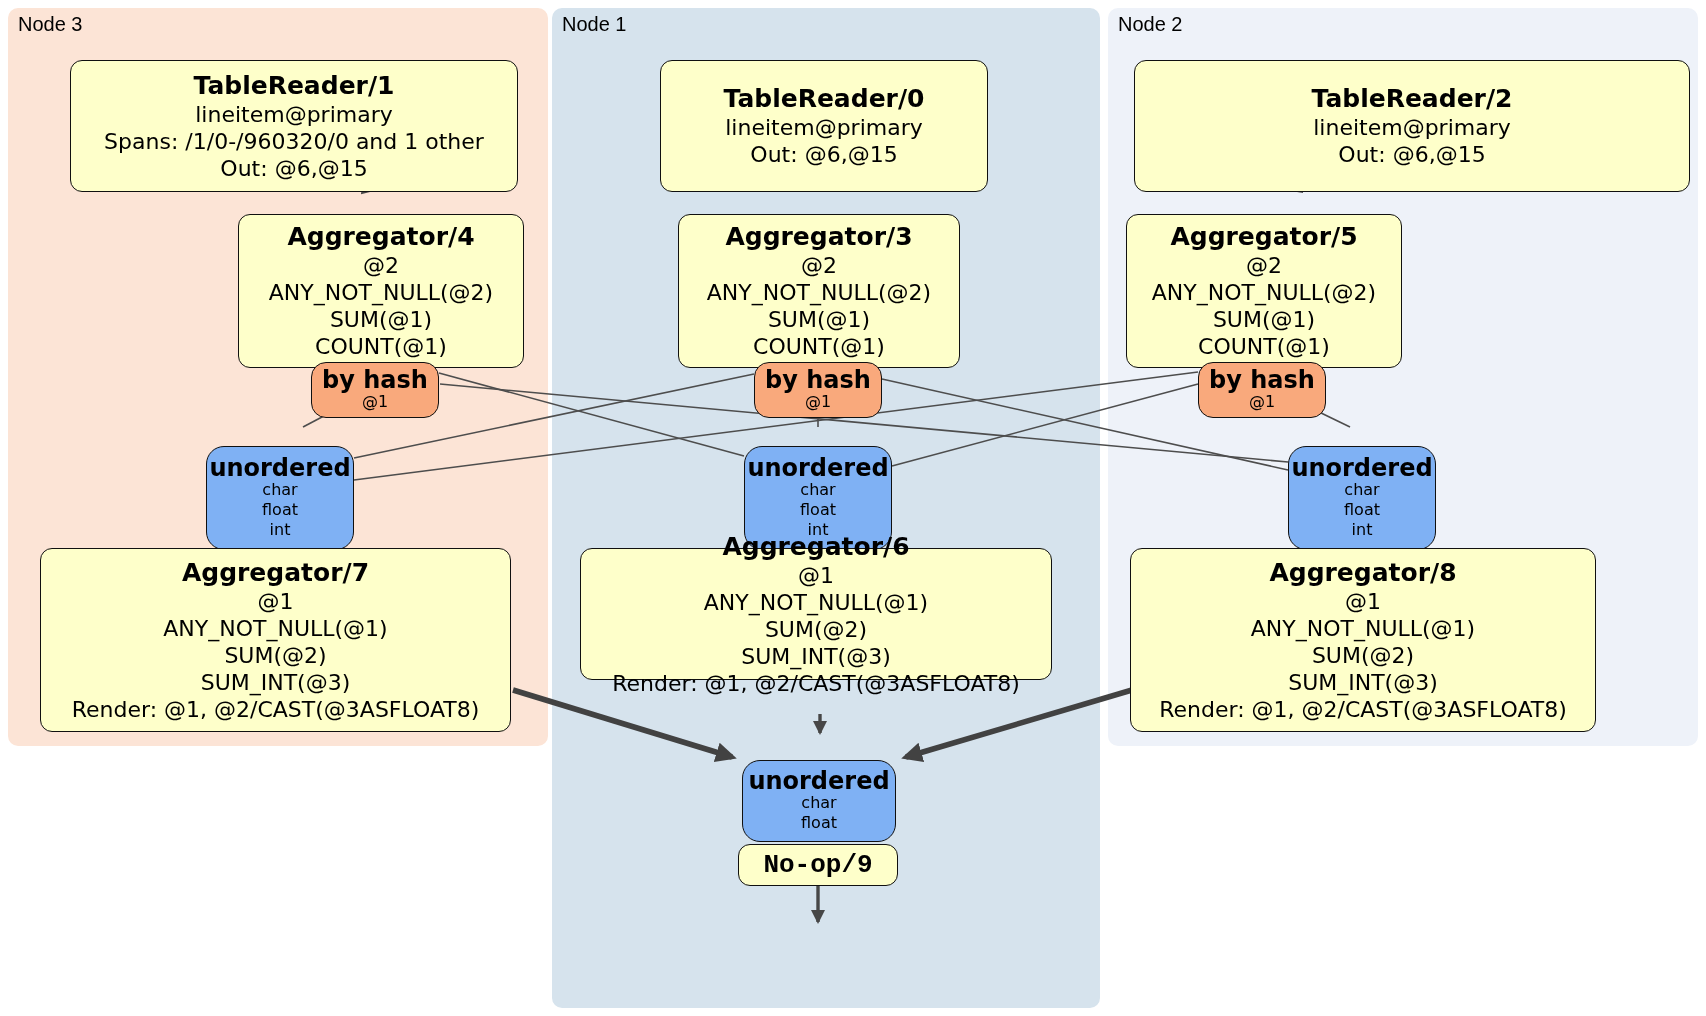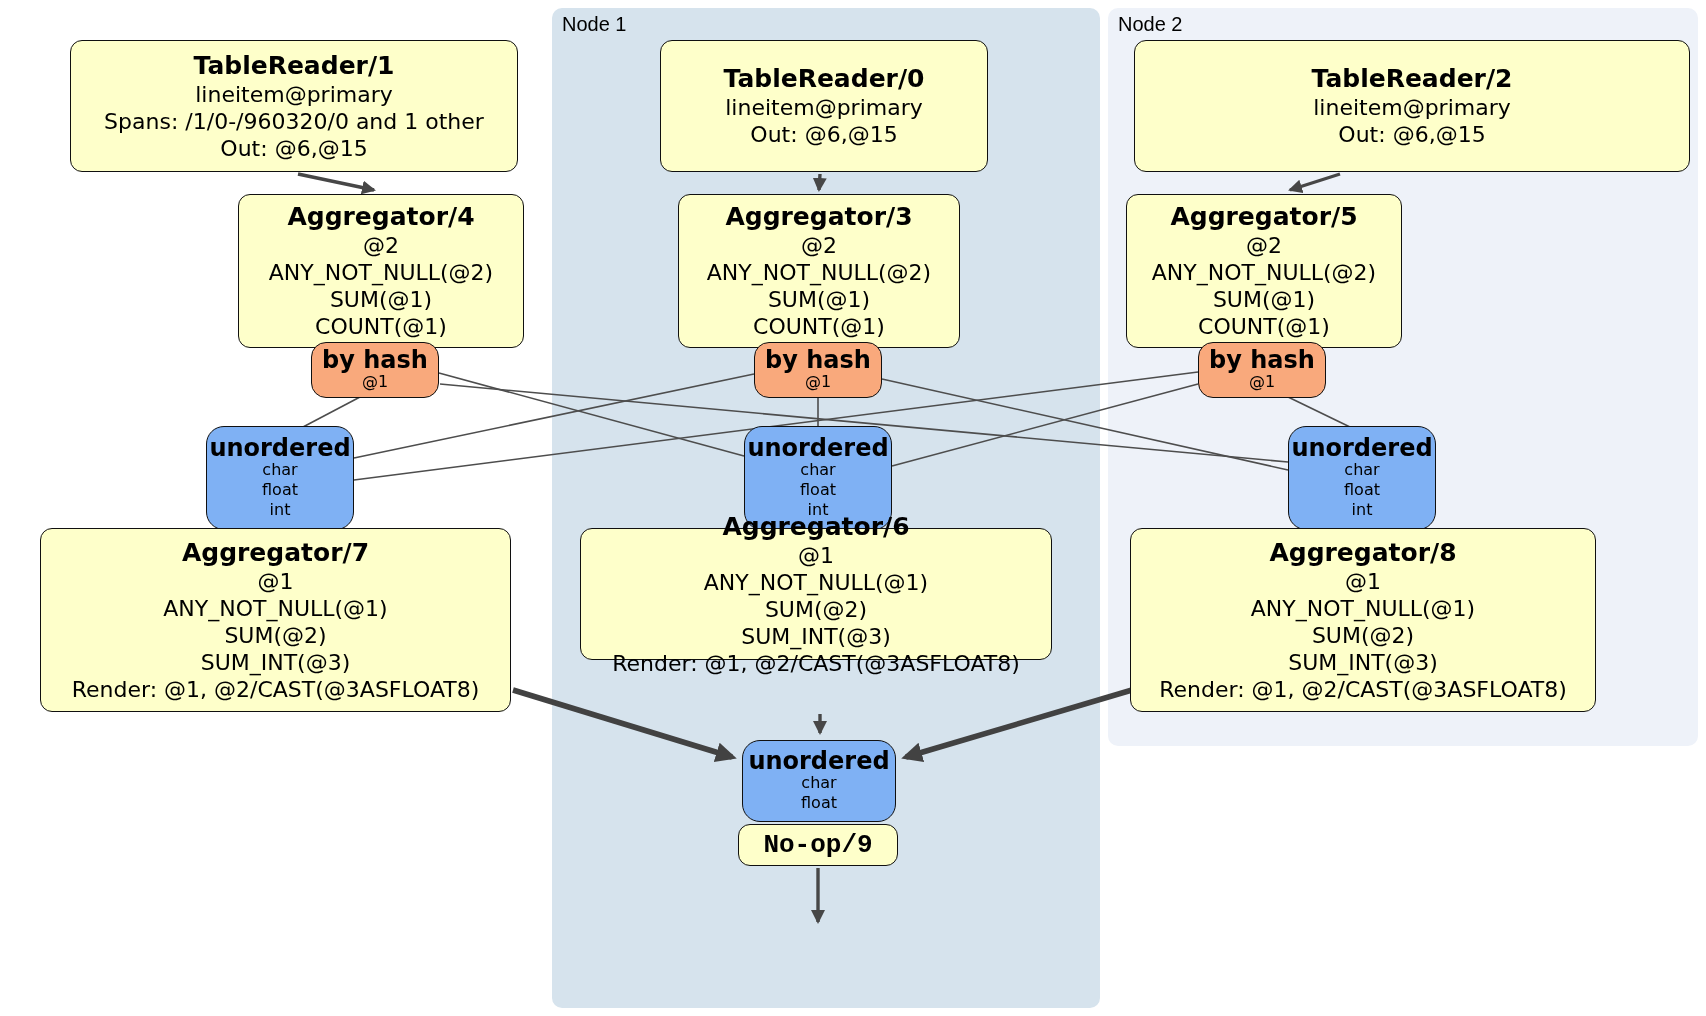--- a/index.html
+++ b/index.html
@@ -9,21 +9,21 @@
   }
   .region{position:absolute;border-radius:10px;z-index:0;}
   .region-label{
     position:absolute;left:10px;top:5px;font-size:20px;color:#000;
     font-family:"Liberation Sans",sans-serif;white-space:nowrap;
   }
   #edges{position:absolute;left:0;top:0;z-index:1;}
   .box{
     position:absolute;display:flex;flex-direction:column;justify-content:center;
     align-items:center;background:#feffca;border:1.7px solid #101010;
-    border-radius:12px;z-index:2;box-sizing:border-box;
+    border-radius:12px;z-index:2;box-sizing:border-box;margin-top:20px;
   }
   .box .t{font-weight:bold;font-size:25px;line-height:30px;color:#000;white-space:nowrap;}
   .box .l{font-size:22px;line-height:27px;color:#000;white-space:nowrap;}
   .router{background:#f9a97c;border-radius:15px;}
   .sync{background:#7fb1f4;border-radius:18px;}
   .router .t,.sync .t{font-size:24px;line-height:24px;}
   .router .l,.sync .l{font-size:16px;line-height:20px;}
   .noop .t,.response .t{font-size:26px;line-height:30px;font-family:Liberation Mono, monospace;}
   line.thin{stroke:#4d4d4d;stroke-width:1.6;}
   line.med{stroke:#474747;stroke-width:3.4;}
@@ -52,20 +52,23 @@
       <line class="thin" x1="360" y1="397" x2="303" y2="427"></line>
       <line class="thin" x1="818" y1="398" x2="818" y2="427"></line>
       <line class="thin" x1="1286" y1="396" x2="1350" y2="427"></line>
       <line class="thin" x1="439" y1="373" x2="744" y2="456"></line>
       <line class="thin" x1="440" y1="384" x2="1288" y2="462"></line>
       <line class="thin" x1="754" y1="374" x2="354" y2="458"></line>
       <line class="thin" x1="882" y1="379" x2="1288" y2="470"></line>
       <line class="thin" x1="1198" y1="372" x2="354" y2="480"></line>
       <line class="thin" x1="1198" y1="384" x2="892" y2="466"></line>
     </svg>
+<div class="region" style="left: 8px; top: 8px; width: 540px; height: 738px; background: rgb(252, 228, 214);">
+      <span class="region-label">Node 3</span>
+    </div>
     <div class="region" style="left: 552px; top: 8px; width: 548px; height: 1000px; background: rgb(214, 227, 237);">
       <span class="region-label">Node 1</span>
     </div>
     <div class="region" style="left: 1108px; top: 8px; width: 590px; height: 738px; background: rgb(238, 242, 249);">
       <span class="region-label">Node 2</span>
     </div>
     <div class="box reader" style="left: 70px; top: 40px; width: 448px; height: 132px;">
       <div class="t">TableReader/1</div>
       <div class="l">lineitem@primary</div>
       <div class="l">Spans: /1/0-/960320/0 and 1 other</div>

